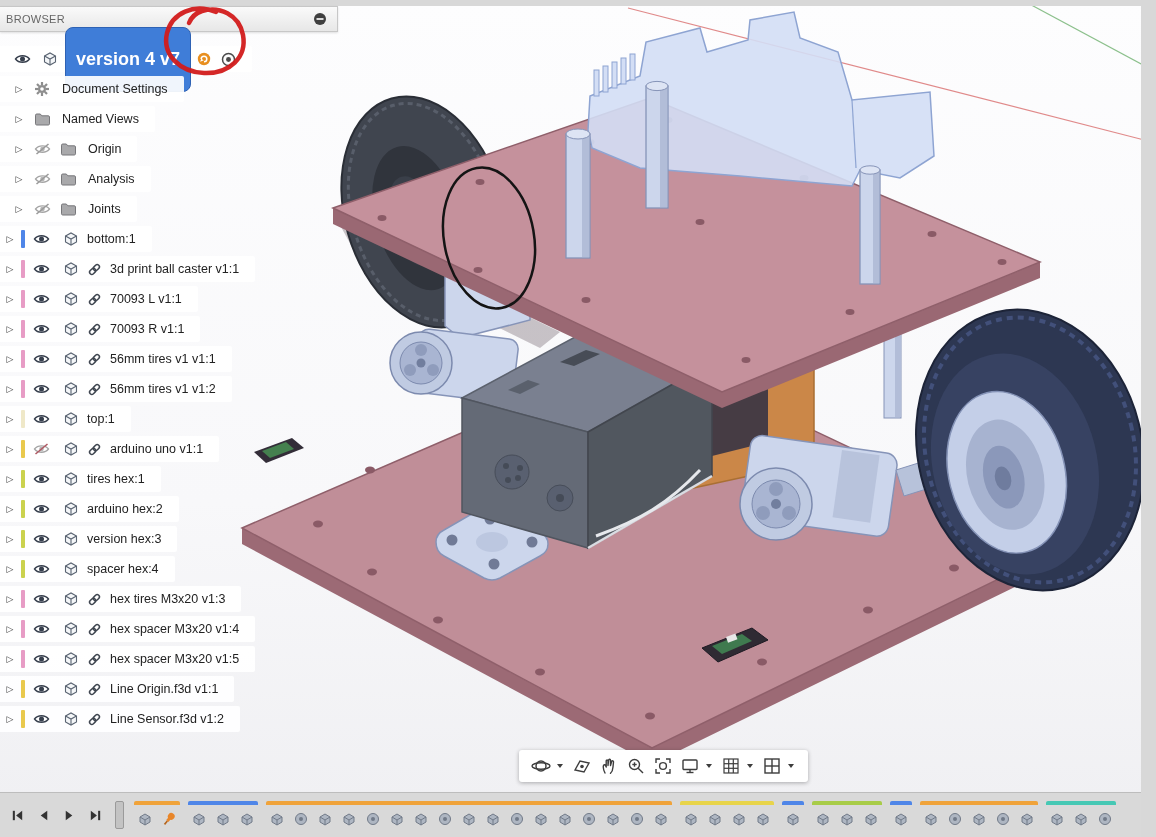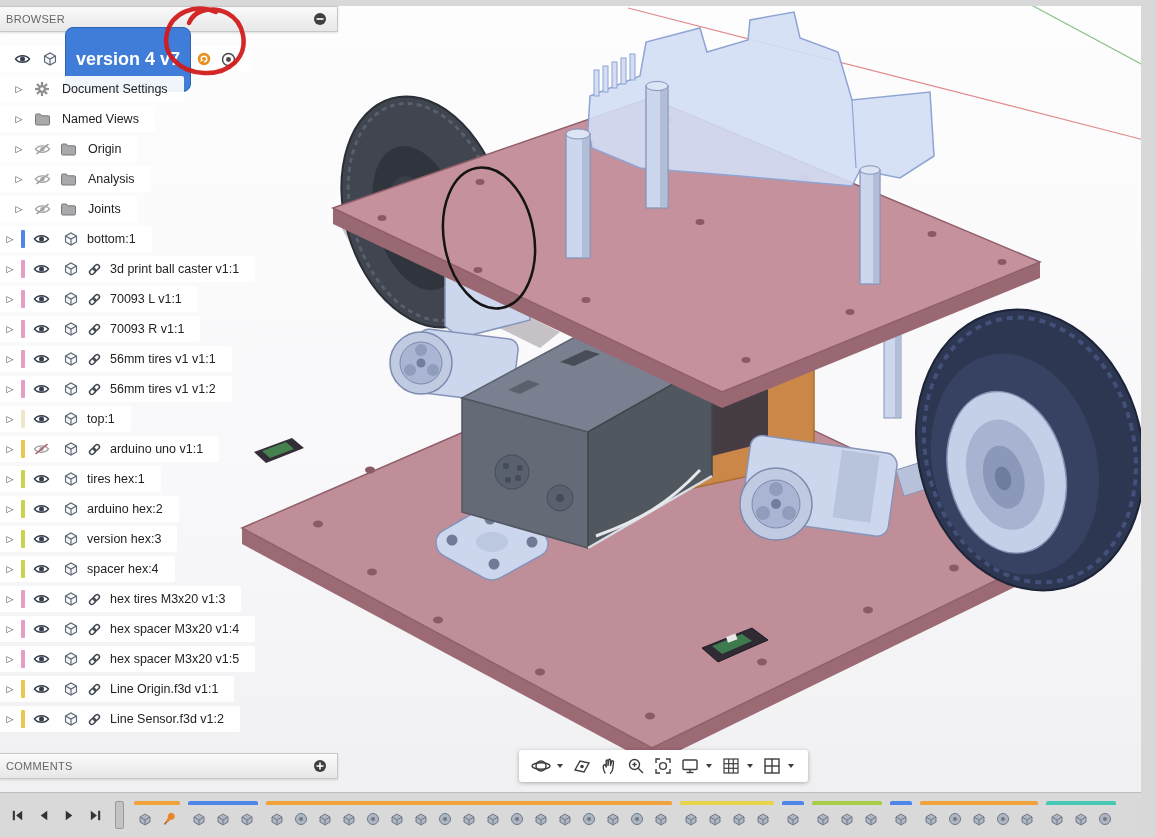--- a/index.html
+++ b/index.html
@@ -724,30 +724,20 @@
                 <rect x="1.6" y="5.6" width="7.2" height="4.8" rx="2.4"></rect>
                 <rect x="7.2" y="5.6" width="7.2" height="4.8" rx="2.4"></rect>
               </g>
             </svg>
           </span>
           <span class="lbl">Line Sensor.f3d v1:2</span>
         </div>
       </div>
   </div>
 
-  <div class="comments-bar">
-    <span class="ph-title">COMMENTS</span>
-    <span class="hdr-btn">
-      <svg width="14" height="14" viewBox="0 0 14 14">
-          <circle cx="7" cy="7" r="6" fill="#3f3f3f"></circle>
-          <rect x="3.5" y="6.2" width="7" height="1.6" fill="#fff"></rect>
-          <rect x="6.2" y="3.5" width="1.6" height="7" fill="#fff"></rect>
-        </svg>
-    </span>
-  </div>
 
   <div class="navbar" id="navbar">
       <span class="nav-btn">
         <svg width="20" height="20" viewBox="0 0 20 20" fill="none" stroke="#3d3d3d" stroke-width="1.4">
           <circle cx="10" cy="10" r="5"></circle>
           <ellipse cx="10" cy="10" rx="9" ry="3.2"></ellipse>
         </svg>
       </span>
       <span class="caret"></span>
       <span class="nav-btn">

